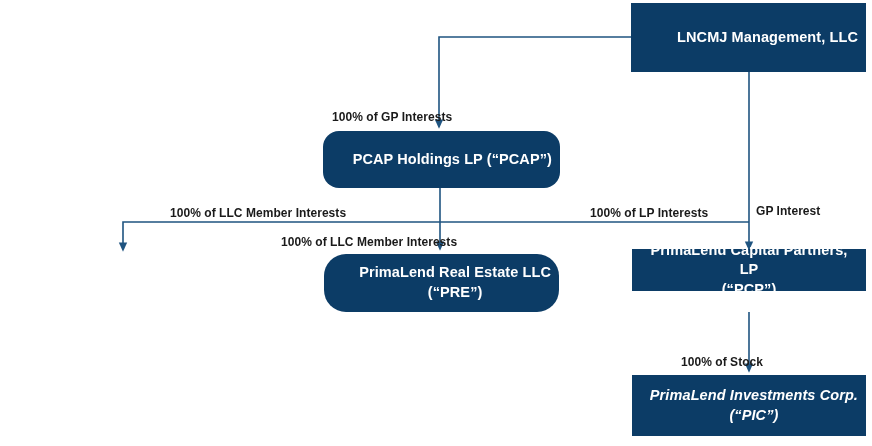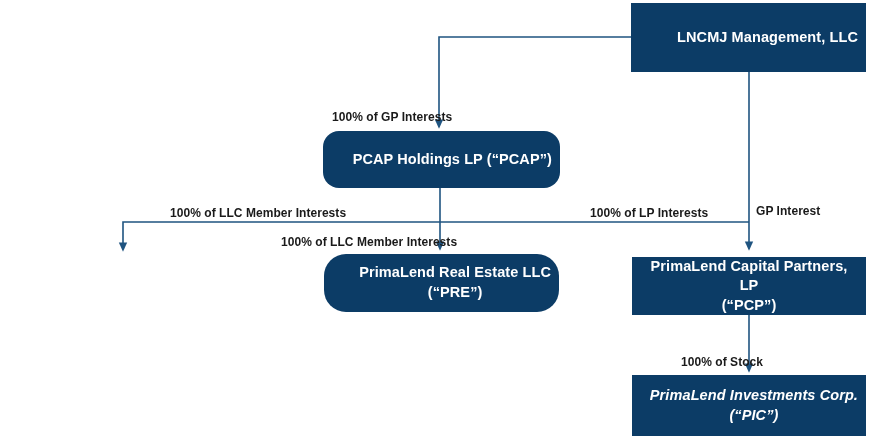--- a/index.html
+++ b/index.html
@@ -97,21 +97,21 @@
   </div>
 
 
   <div class="node" style="left:324px; top:254px; width:235px; height:58px;border-radius:22px;">
     <span>
       <span>PrimaLend Real Estate LLC</span><br>
       <span>(“PRE”)</span>
     </span>
   </div>
 
-  <div class="node" style="left:632px; top:257px; width:234px; height:58px;">
+  <div class="node" style="left:632px; top:249px; width:234px; height:42px;">
     <span>
       <span>PrimaLend Capital Partners, LP</span><br>
       <span>(“PCP”)</span>
     </span>
   </div>
 
   <div class="node" style="left:632px; top:375px; width:234px; height:61px;font-style:italic;">
     <span>
       <span>PrimaLend Investments Corp.</span><br>
       <span>(“PIC”)</span>

